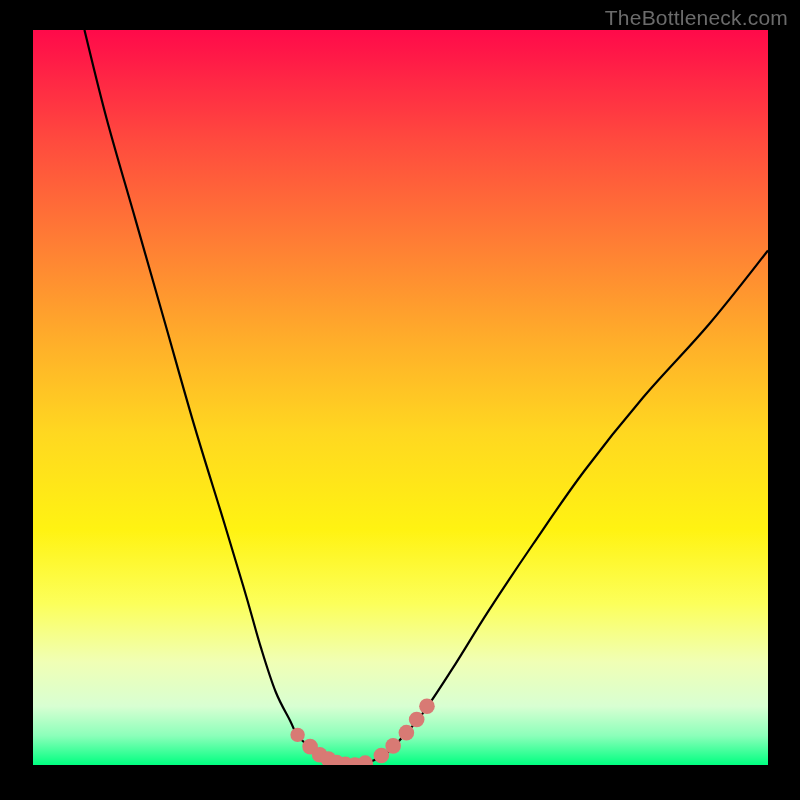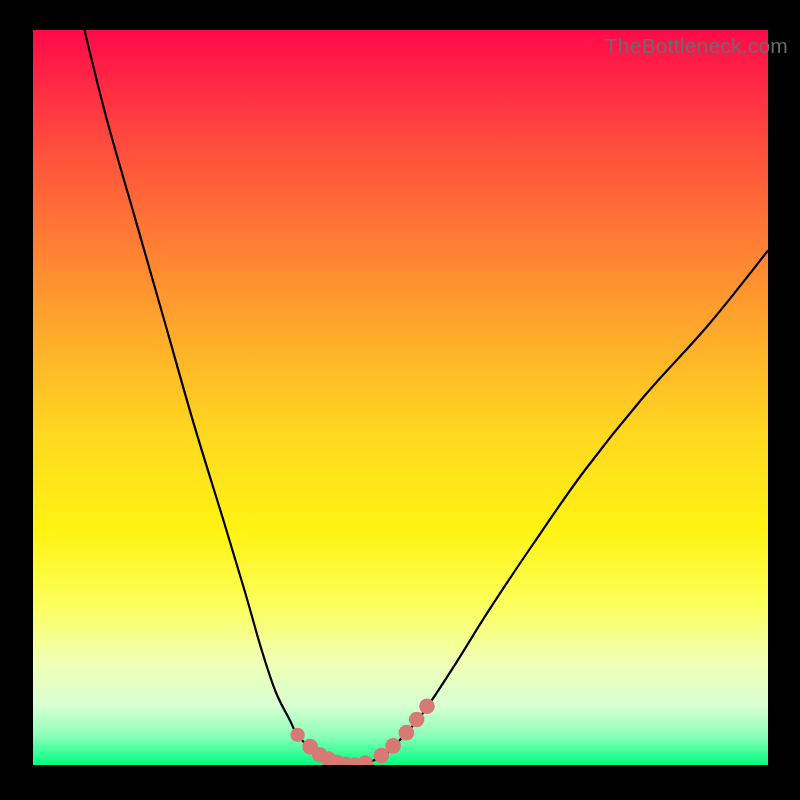--- a/index.html
+++ b/index.html
@@ -31,21 +31,20 @@
       #00ff80 100%);
   }
   .watermark {
     position: absolute;
     top: 6px;
     right: 12px;
     color: #6b6b6b;
     font-size: 21px;
     letter-spacing: 0.2px;
     font-weight: 500;
-    margin-top: 28px;
   }
   svg.curve {
     position: absolute;
     left: 0;
     top: 0;
     width: 735px;
     height: 735px;
     pointer-events: none;
   }
   .curve path {

